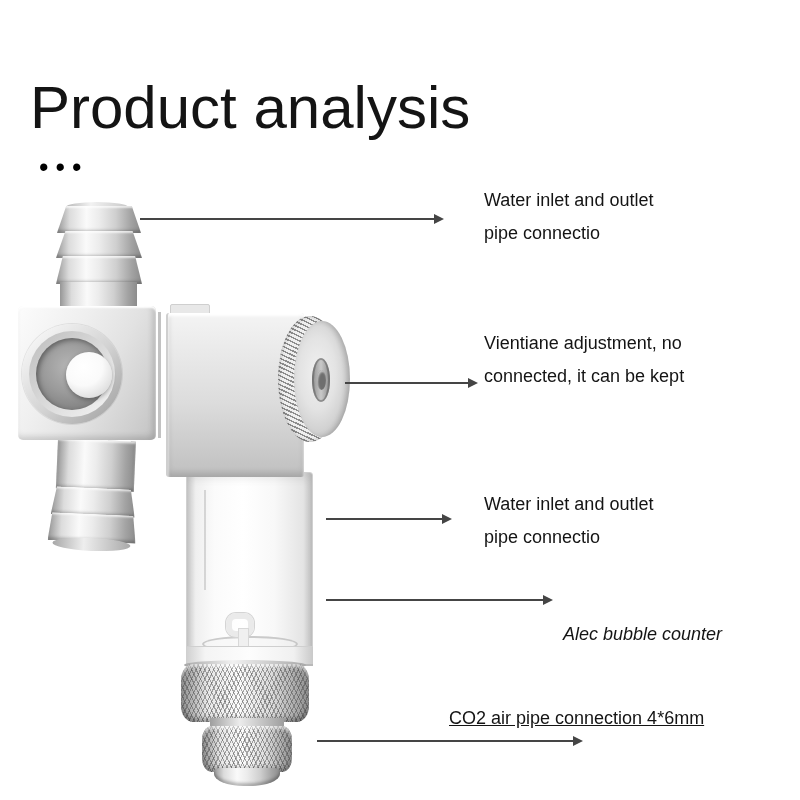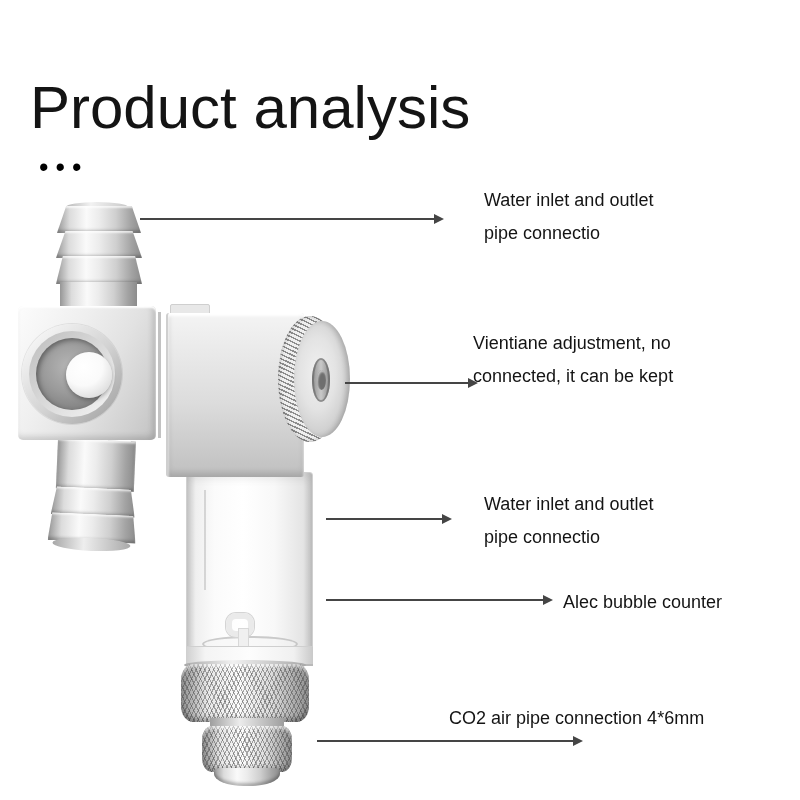--- a/index.html
+++ b/index.html
@@ -13,24 +13,24 @@
   .abs{position:absolute;}
 
   
   #title{left:30px;top:36px;font-size:60px;font-weight:400;color:var(--text);letter-spacing:0;margin-top:37px;}
   #dots{left:39px;top:152px;font-size:27px;letter-spacing:7px;color:#000;}
 
   
   .ann{position:absolute;color:var(--text);font-size:18px;line-height:33px;}
   .ann .ln{display:block;}
   #ann1{left:484px;top:184px;}
-  #ann2{left:473px;top:327px;}
+  #ann2{left:484px;top:327px;}
   #ann3{left:484px;top:488px;}
-  #ann4{left:563px;top:586px;}
-  #ann5{left:449px;top:702px;}
+  #ann4{left:563px;top:618px;font-style:italic;}
+  #ann5{left:449px;top:702px;text-decoration:underline;}
 
   
   .arrow{position:absolute;height:2px;background:var(--arrow);}
   .arrow::after{content:"";position:absolute;right:-9px;top:-4px;width:0;height:0;
     border-left:10px solid var(--arrow);border-top:5px solid transparent;border-bottom:5px solid transparent;}
   #arrow1{left:140px;top:218px;width:295px;}
   #arrow2{left:345px;top:382px;width:124px;}
   #arrow3{left:326px;top:518px;width:117px;}
   #arrow4{left:326px;top:599px;width:218px;}
   #arrow5{left:317px;top:740px;width:257px;}

